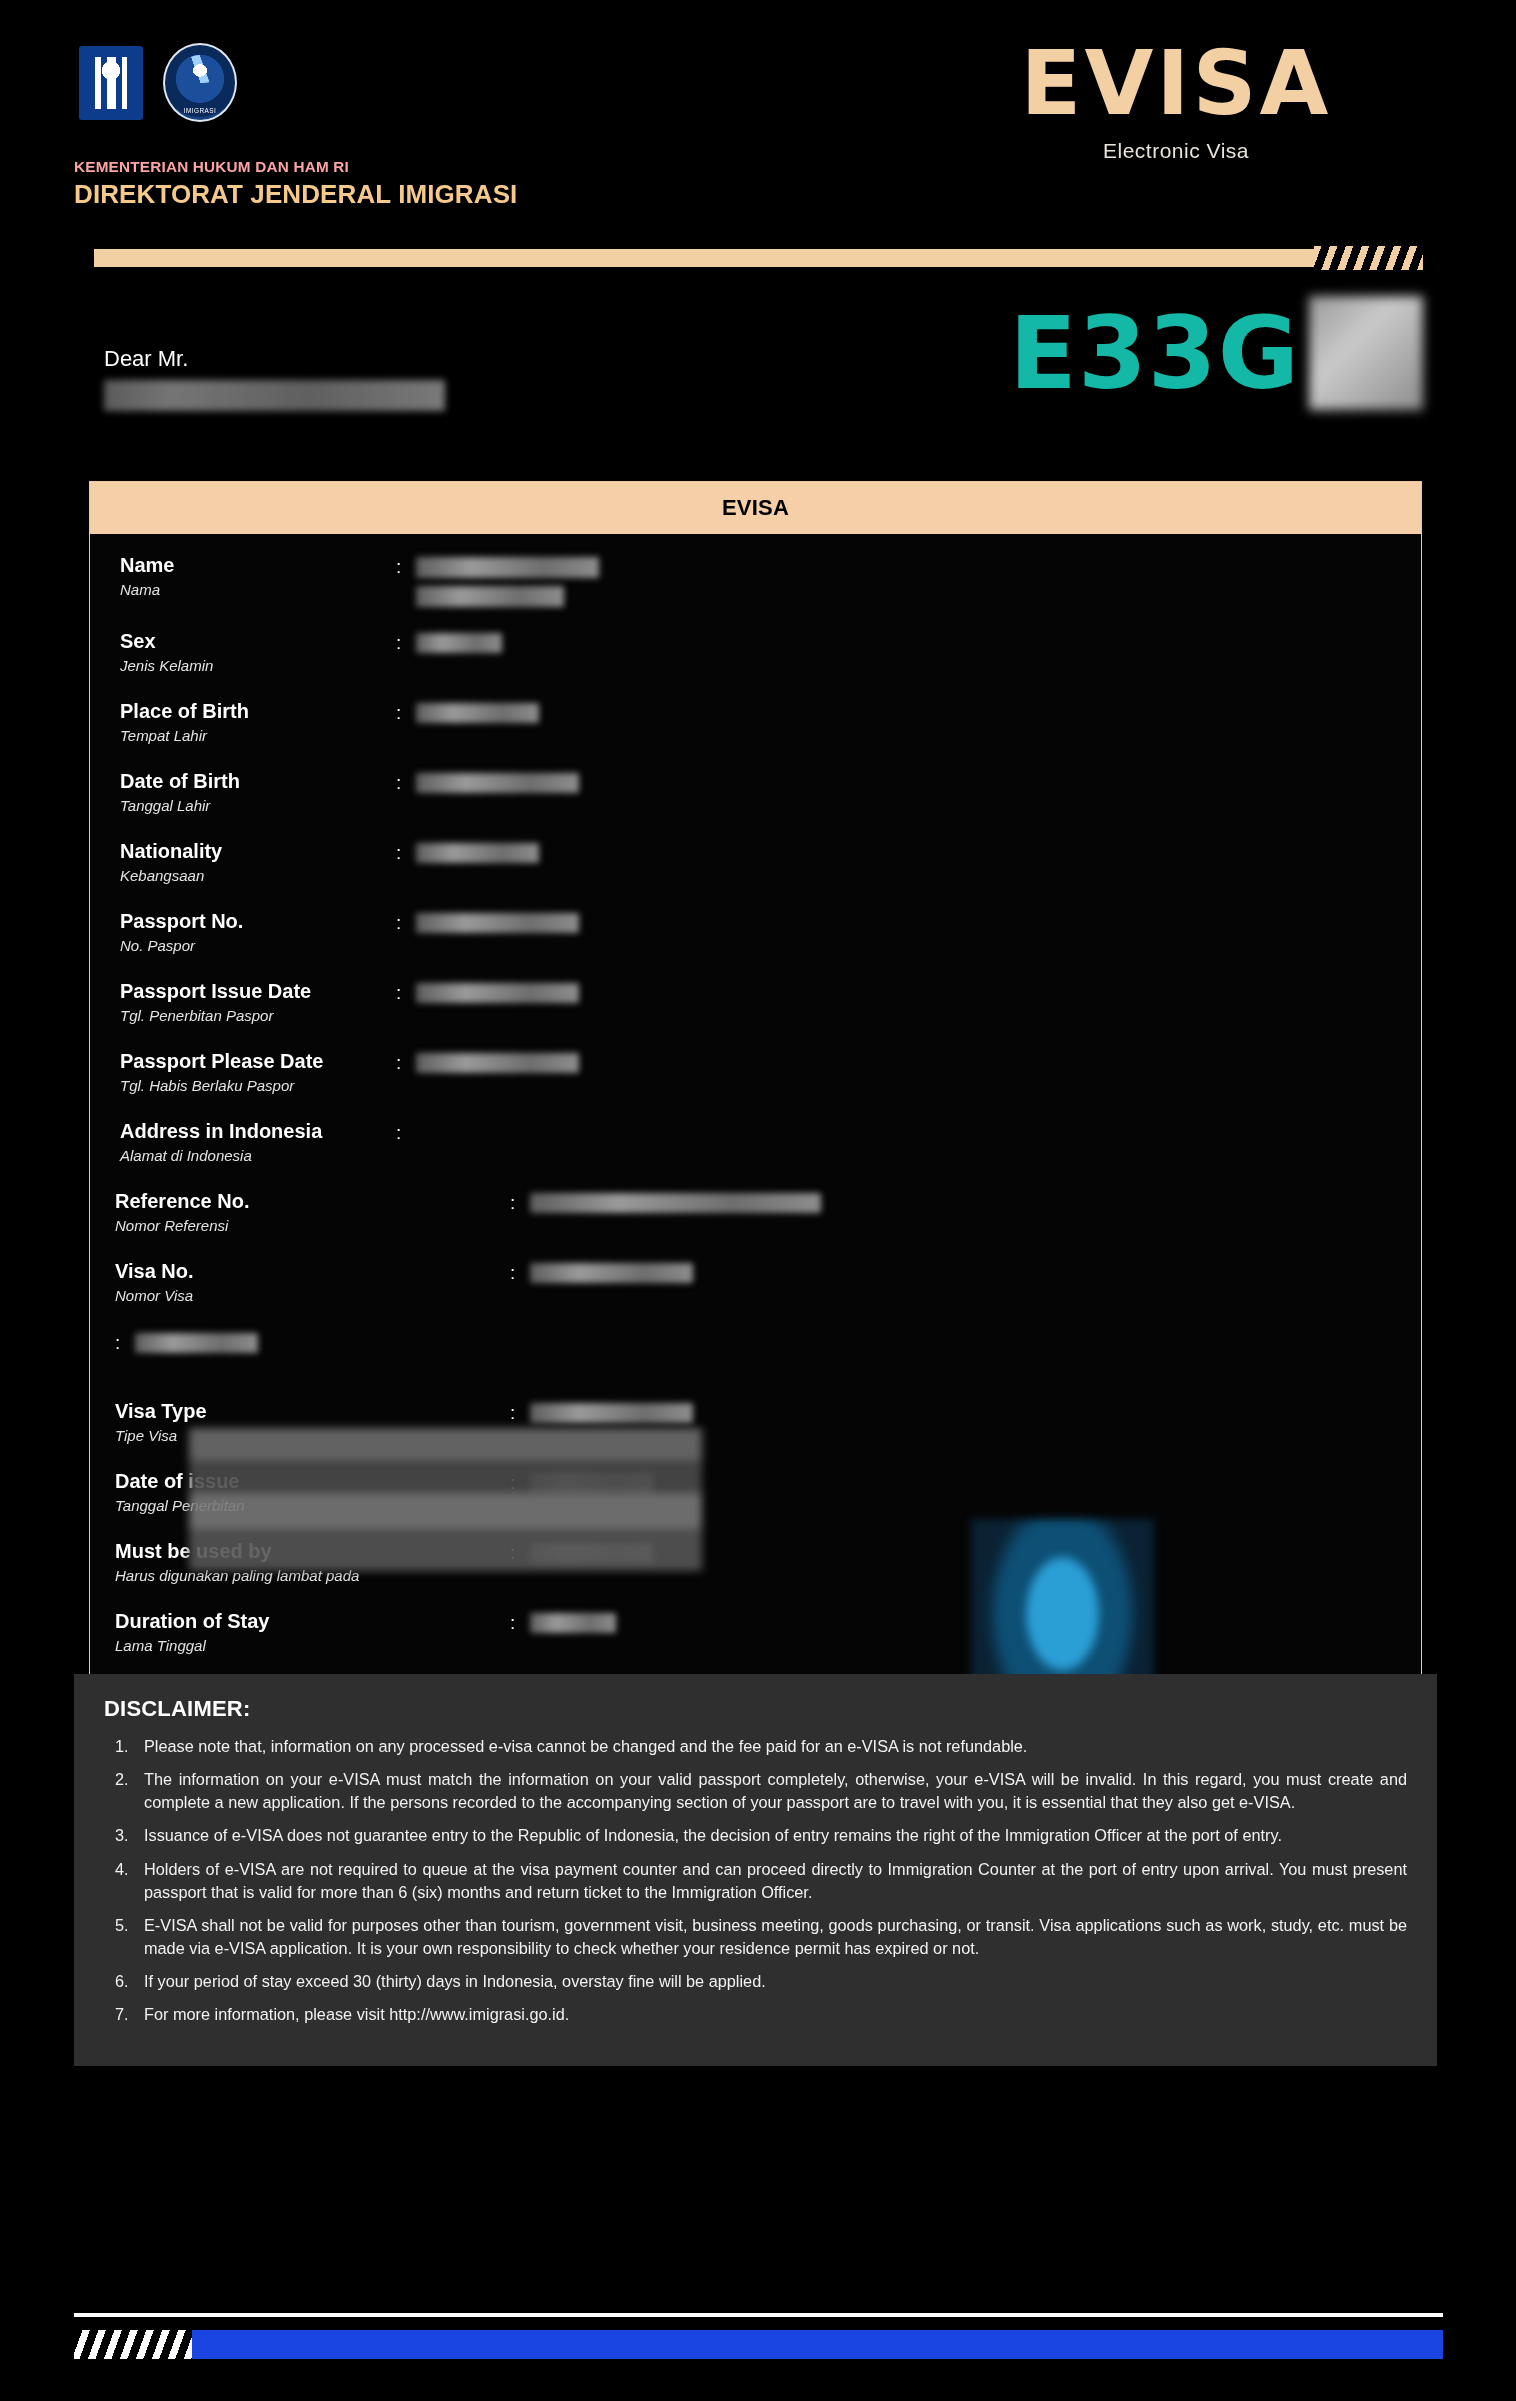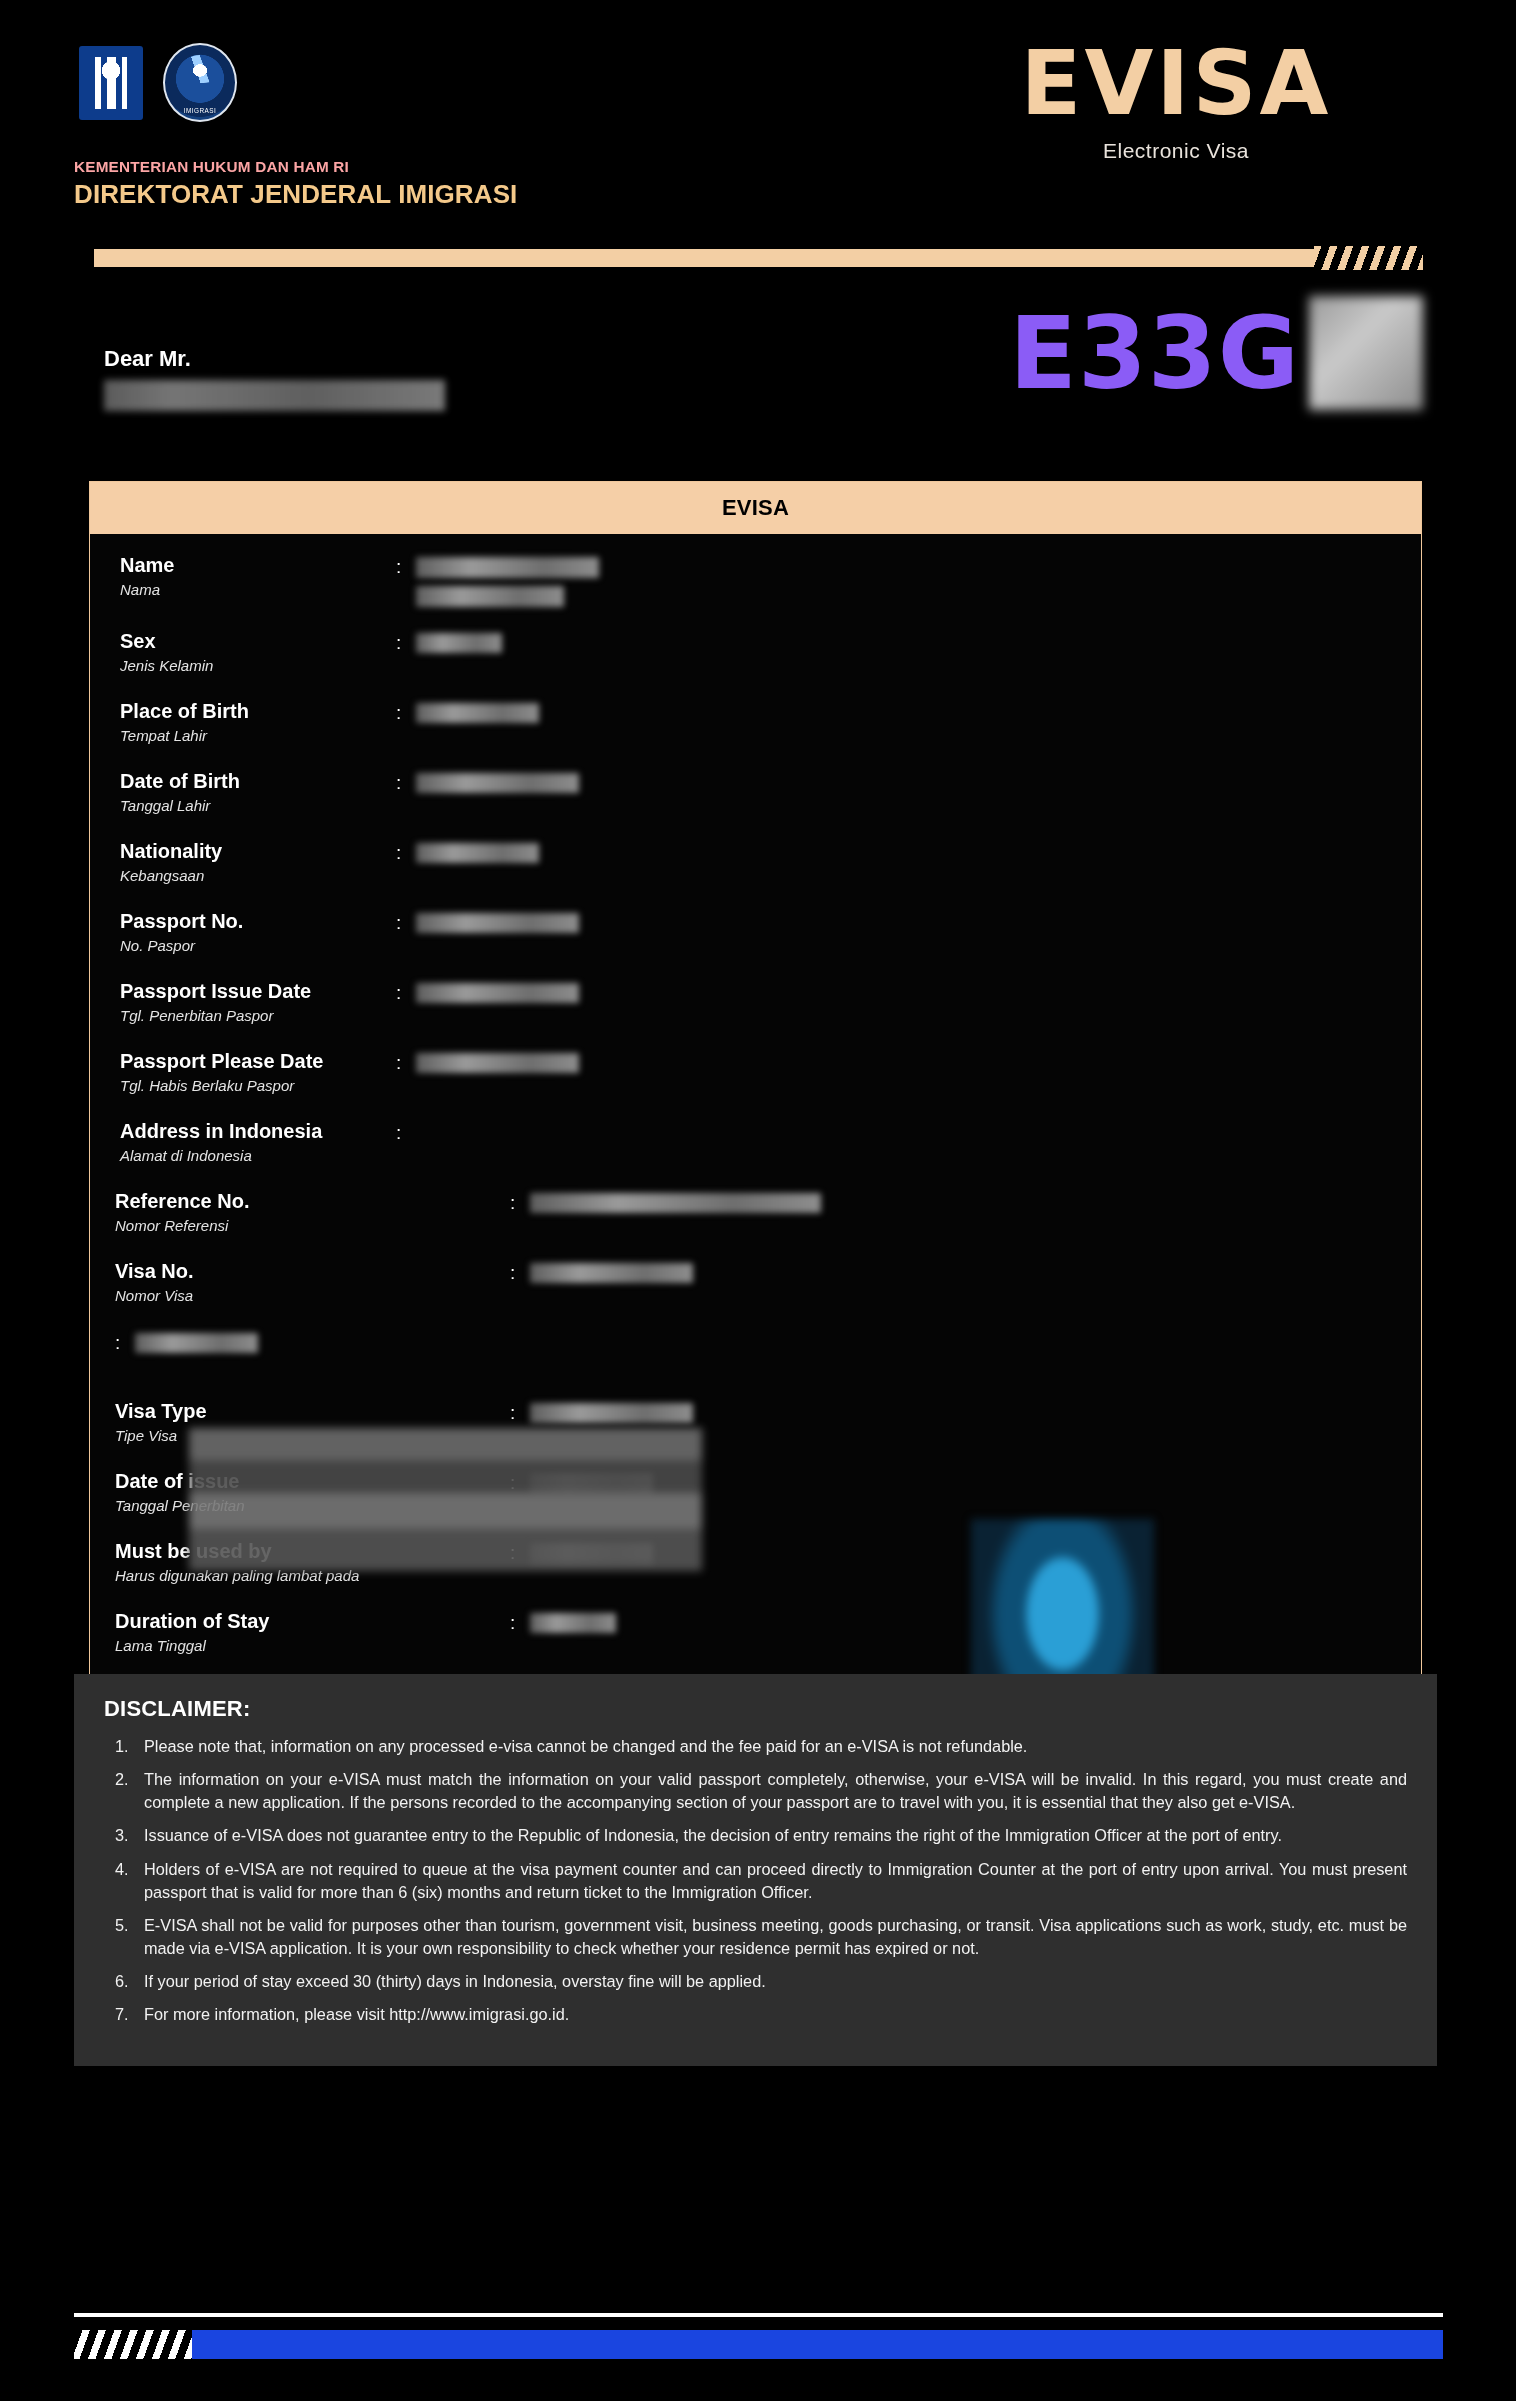--- a/index.html
+++ b/index.html
@@ -154,21 +154,21 @@
   }
 
   
   .greeting {
     position: absolute;
     left: 104px;
     top: 346px;
   }
   .greeting-title {
     font-size: 22px;
-    font-weight: bold;
+    font-weight: normal;
     color: #ffffff;
   }
   .greeting-name-redact {
     margin-top: 8px;
     width: 341px;
     height: 31px;
     background: linear-gradient(90deg, #6b6b6b, #8a8a8a 20%, #707070 60%, #8f8f8f);
     filter: blur(3.5px);
     opacity: 0.85;
   }
@@ -177,21 +177,21 @@
     position: absolute;
     right: 94px;
     top: 296px;
     display: flex;
     align-items: center;
     gap: 9px;
   }
   .code-text {
     font-size: 99px;
     font-weight: bold;
-    color: #8b5cf6;
+    color: #14b8a6;
     line-height: 1;
     letter-spacing: 1px;
     font-family: "DejaVu Sans", sans-serif;
   }
   .code-redact {
     width: 114px;
     height: 114px;
     background: linear-gradient(135deg, #9a9a9a, #c9c9c9 40%, #8d8d8d);
     filter: blur(5.4px);
   }

